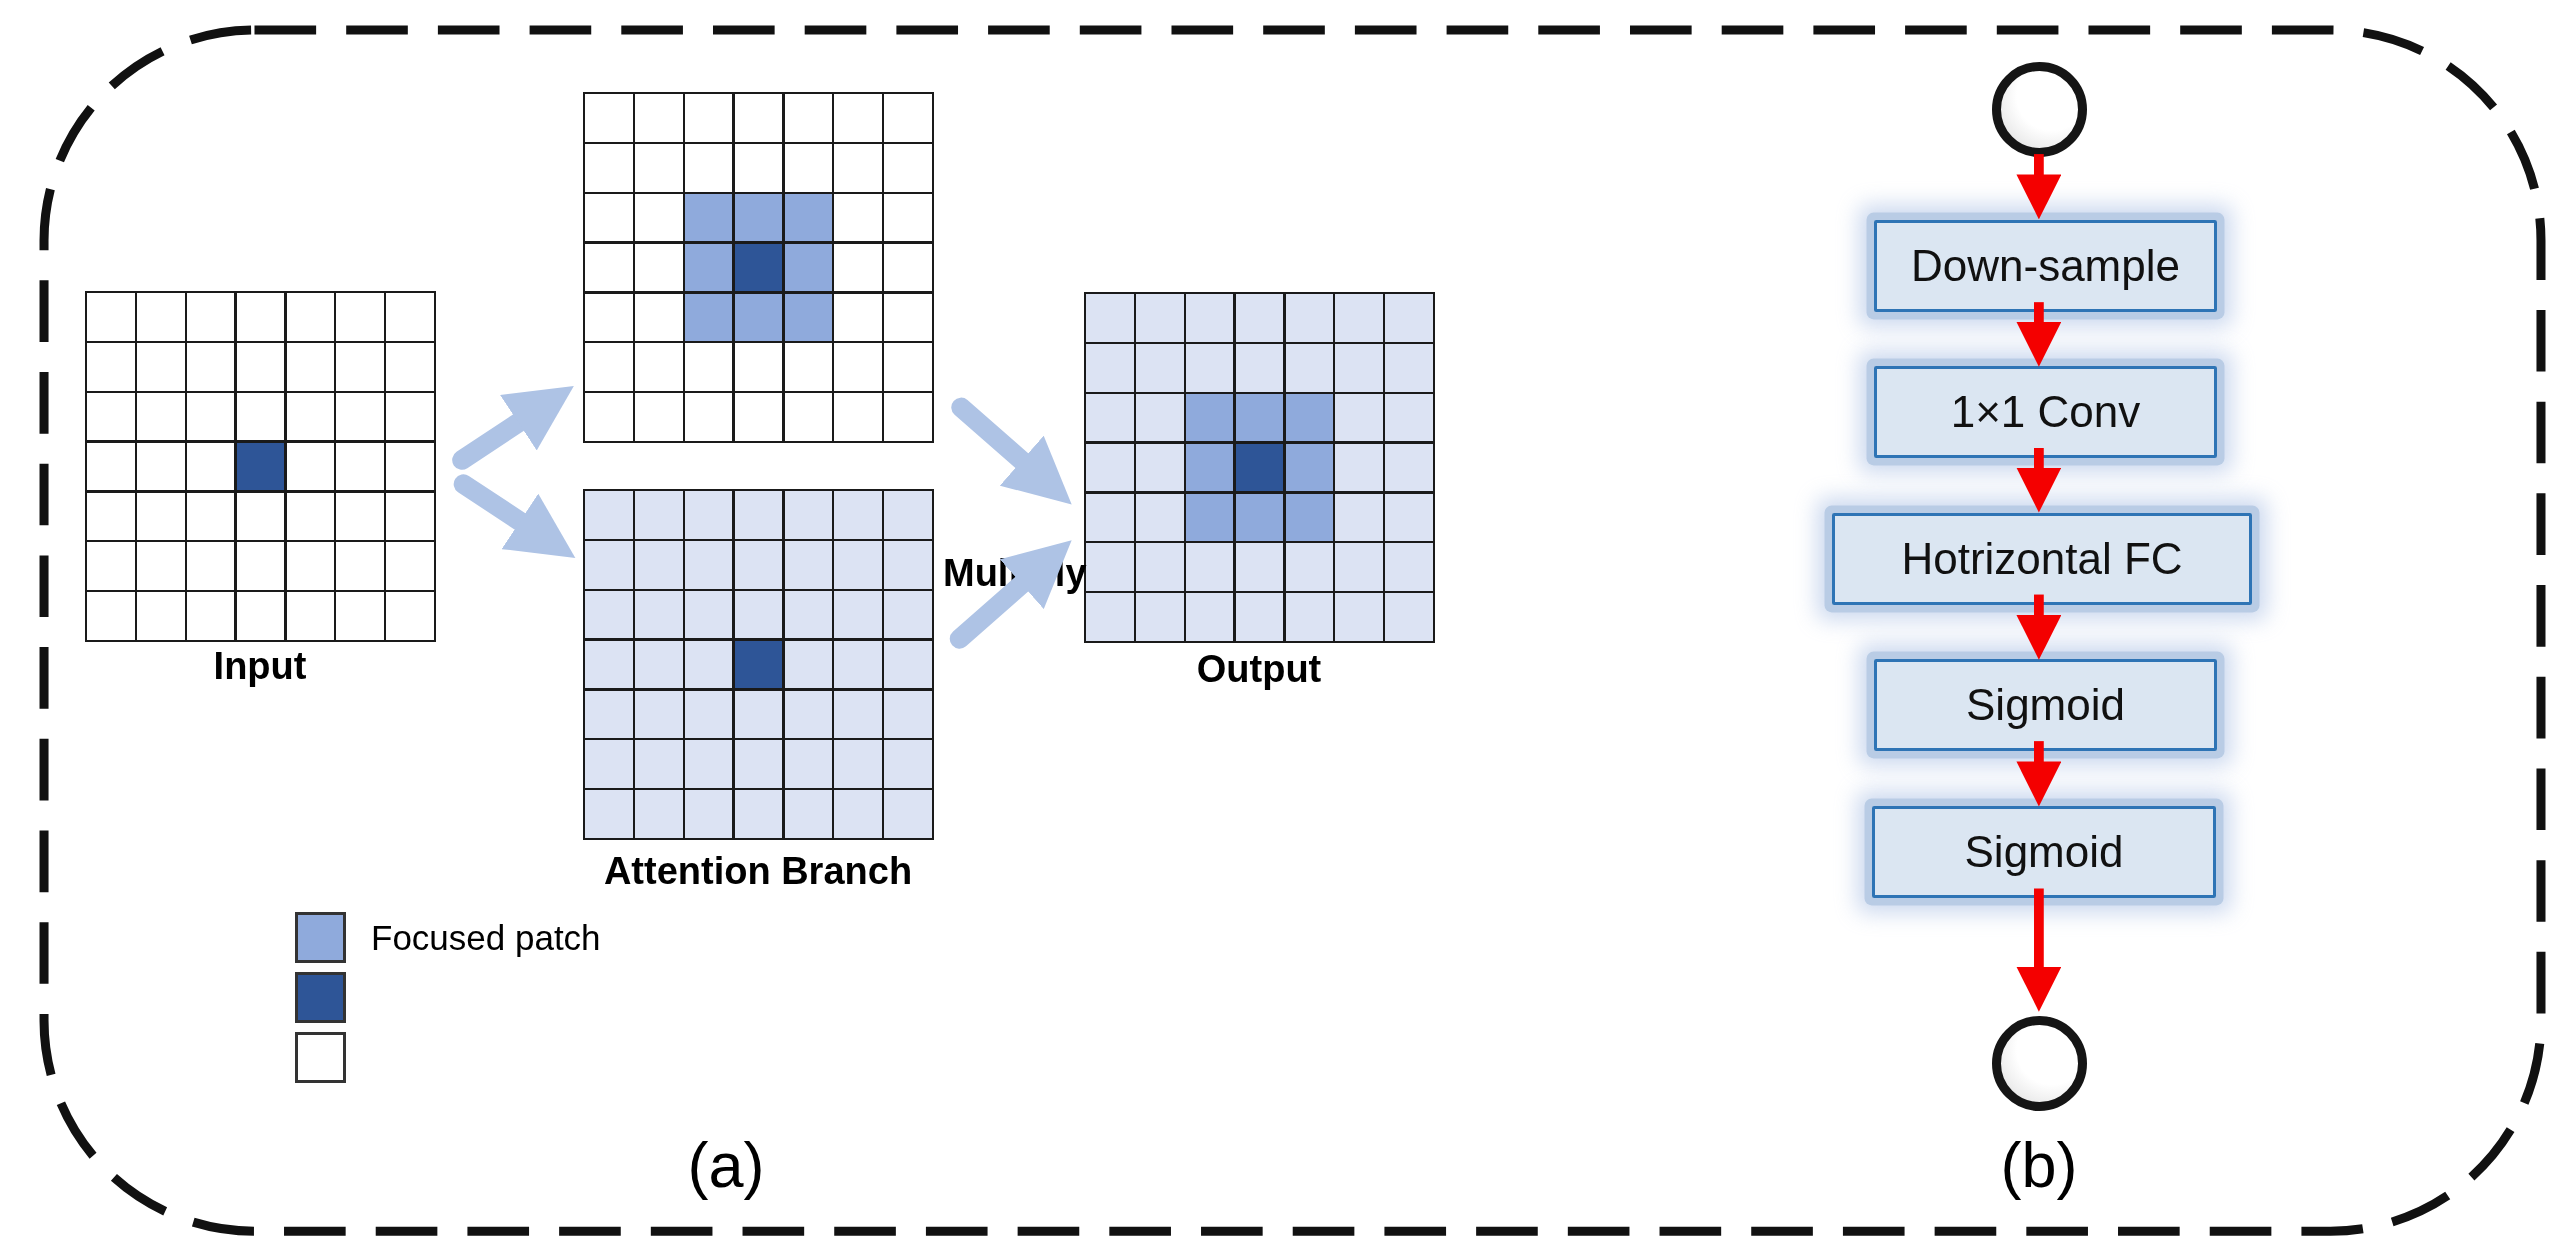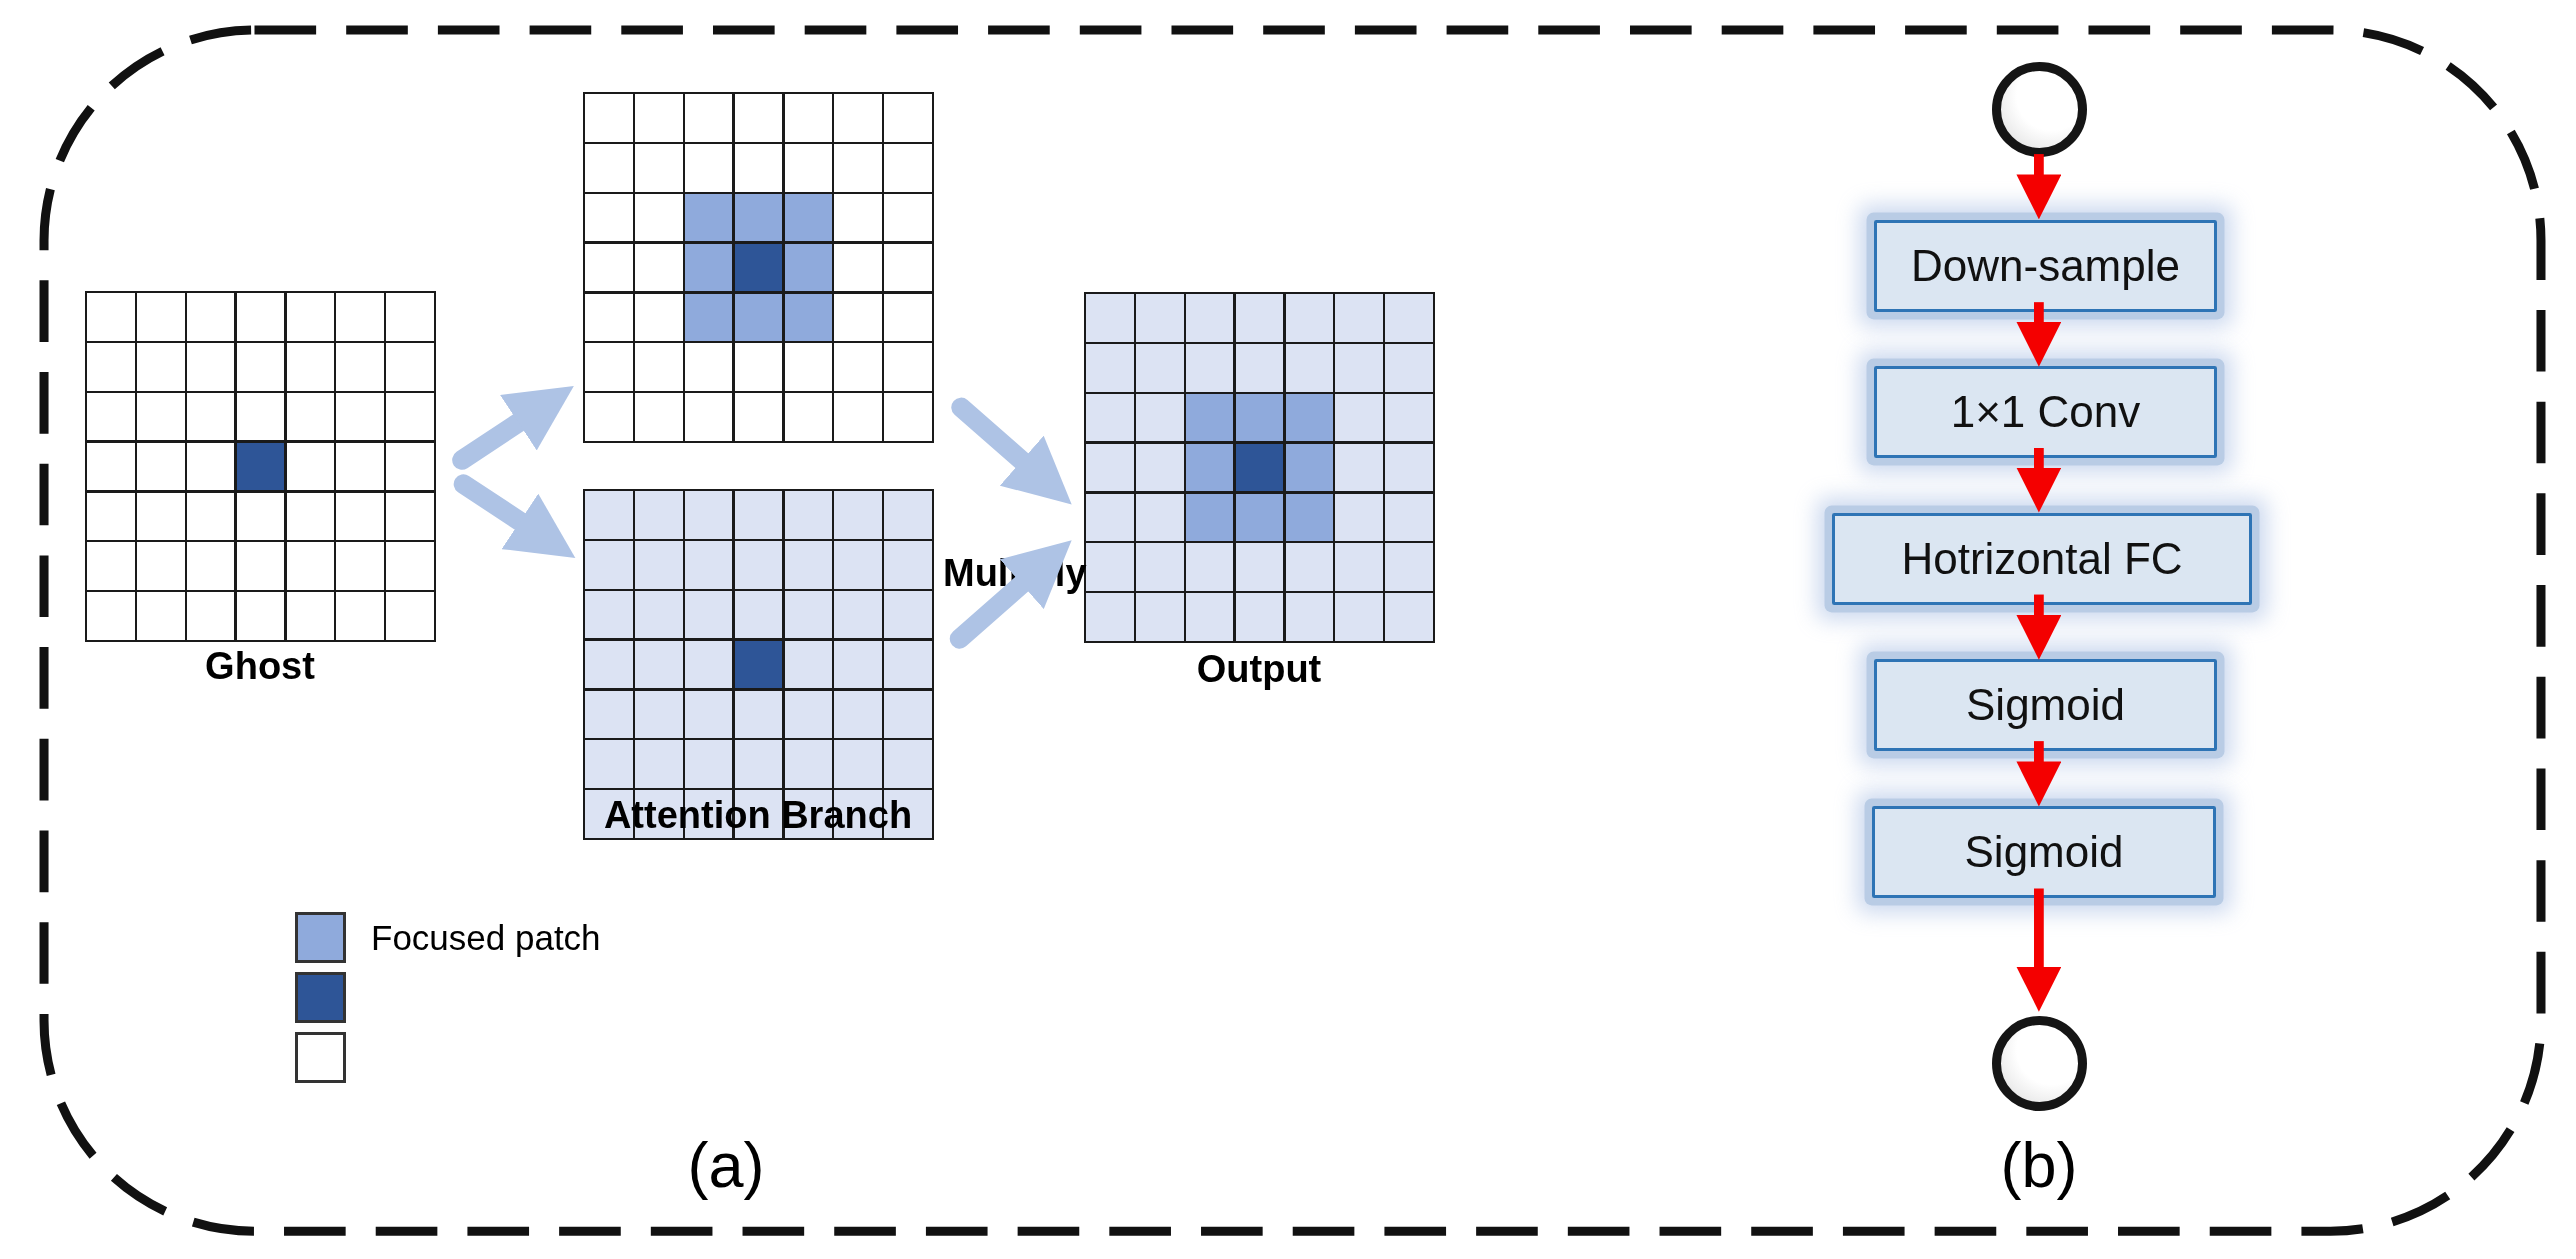--- a/index.html
+++ b/index.html
@@ -81,21 +81,21 @@
         <div class="cell" style="background: rgb(255, 255, 255);"></div>
         <div class="cell" style="background: rgb(255, 255, 255);"></div>
         <div class="cell" style="background: rgb(255, 255, 255);"></div>
         <div class="cell" style="background: rgb(255, 255, 255);"></div>
         <div class="cell" style="background: rgb(255, 255, 255);"></div>
         <div class="cell" style="background: rgb(255, 255, 255);"></div>
         <div class="cell" style="background: rgb(255, 255, 255);"></div>
         <div class="cell" style="background: rgb(255, 255, 255);"></div>
         <div class="cell" style="background: rgb(255, 255, 255);"></div>
       </div>
-      <div class="grid-label" style="left: 260px; top: 645px;">Ghost</div>
+      <div class="grid-label" style="left: 260px; top: 645px;">Input</div>
       <div class="grid" style="left: 583px; top: 92px;">
         <div class="cell" style="background: rgb(255, 255, 255);"></div>
         <div class="cell" style="background: rgb(255, 255, 255);"></div>
         <div class="cell" style="background: rgb(255, 255, 255);"></div>
         <div class="cell" style="background: rgb(255, 255, 255);"></div>
         <div class="cell" style="background: rgb(255, 255, 255);"></div>
         <div class="cell" style="background: rgb(255, 255, 255);"></div>
         <div class="cell" style="background: rgb(255, 255, 255);"></div>
         <div class="cell" style="background: rgb(255, 255, 255);"></div>
         <div class="cell" style="background: rgb(255, 255, 255);"></div>
@@ -184,21 +184,21 @@
         <div class="cell" style="background: rgb(220, 227, 243);"></div>
         <div class="cell" style="background: rgb(220, 227, 243);"></div>
         <div class="cell" style="background: rgb(220, 227, 243);"></div>
         <div class="cell" style="background: rgb(220, 227, 243);"></div>
         <div class="cell" style="background: rgb(220, 227, 243);"></div>
         <div class="cell" style="background: rgb(220, 227, 243);"></div>
         <div class="cell" style="background: rgb(220, 227, 243);"></div>
         <div class="cell" style="background: rgb(220, 227, 243);"></div>
         <div class="cell" style="background: rgb(220, 227, 243);"></div>
       </div>
-      <div class="grid-label" style="left: 758px; top: 794px;">Attention Branch</div>
+      <div class="grid-label" style="left: 758px; top: 850px;">Attention Branch</div>
       <div class="grid" style="left: 1084px; top: 292px;">
         <div class="cell" style="background: rgb(220, 227, 243);"></div>
         <div class="cell" style="background: rgb(220, 227, 243);"></div>
         <div class="cell" style="background: rgb(220, 227, 243);"></div>
         <div class="cell" style="background: rgb(220, 227, 243);"></div>
         <div class="cell" style="background: rgb(220, 227, 243);"></div>
         <div class="cell" style="background: rgb(220, 227, 243);"></div>
         <div class="cell" style="background: rgb(220, 227, 243);"></div>
         <div class="cell" style="background: rgb(220, 227, 243);"></div>
         <div class="cell" style="background: rgb(220, 227, 243);"></div>

